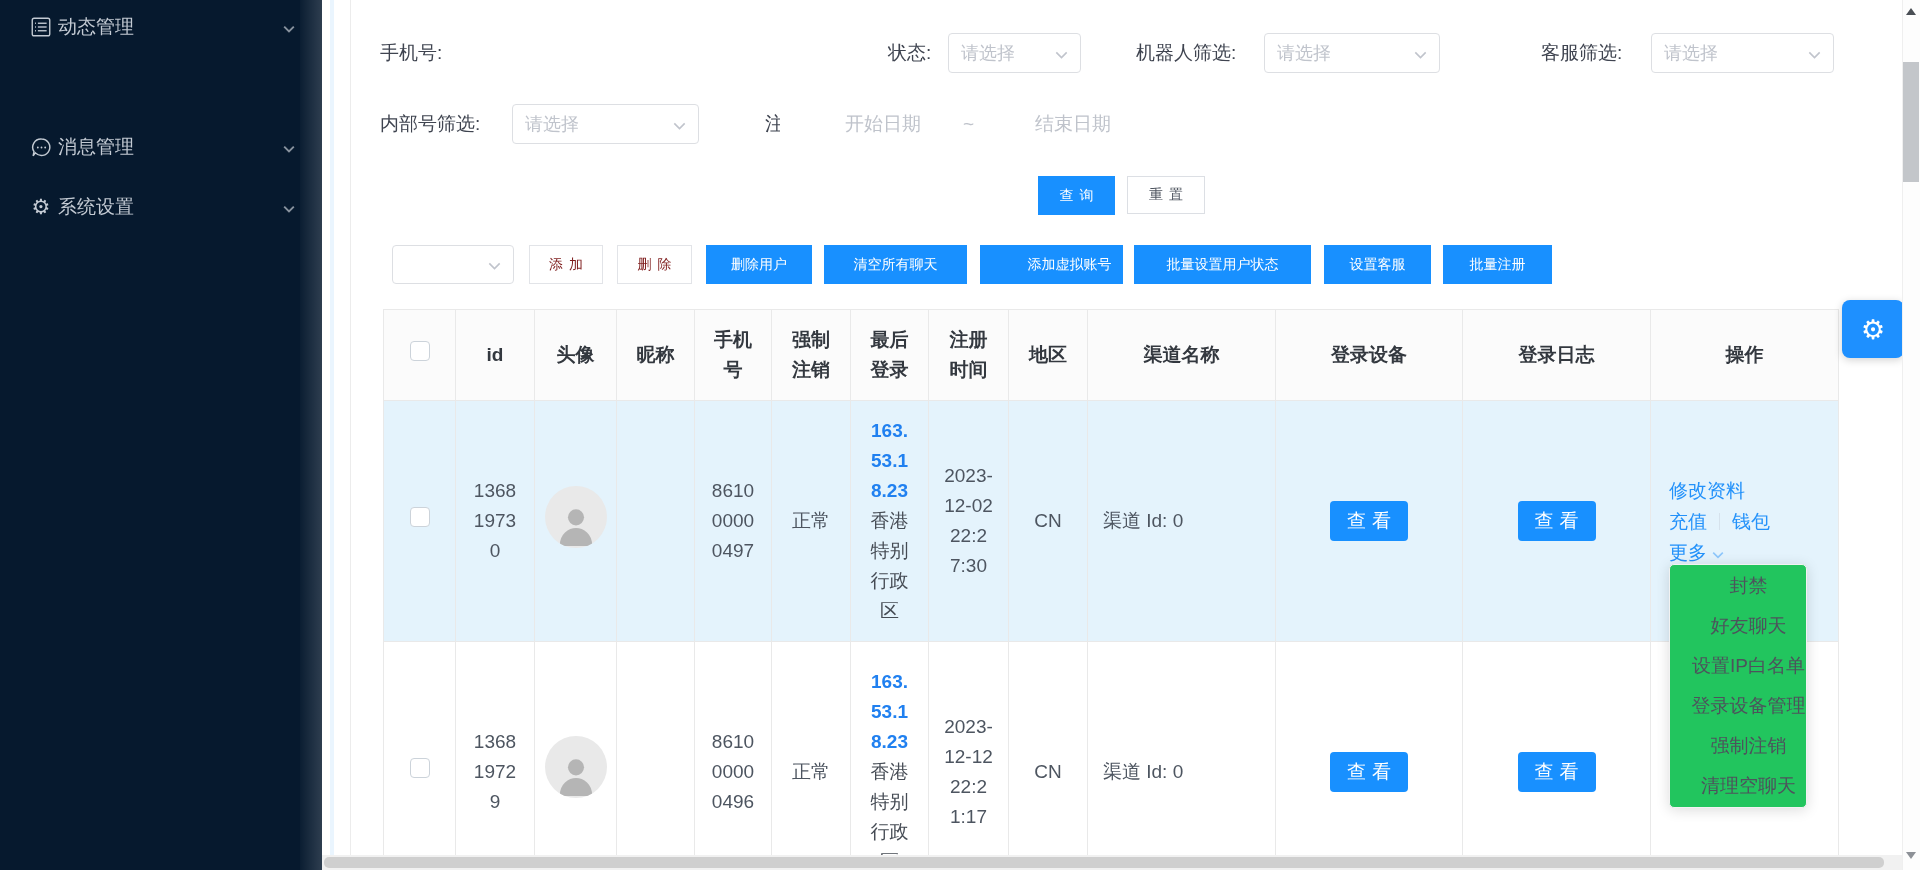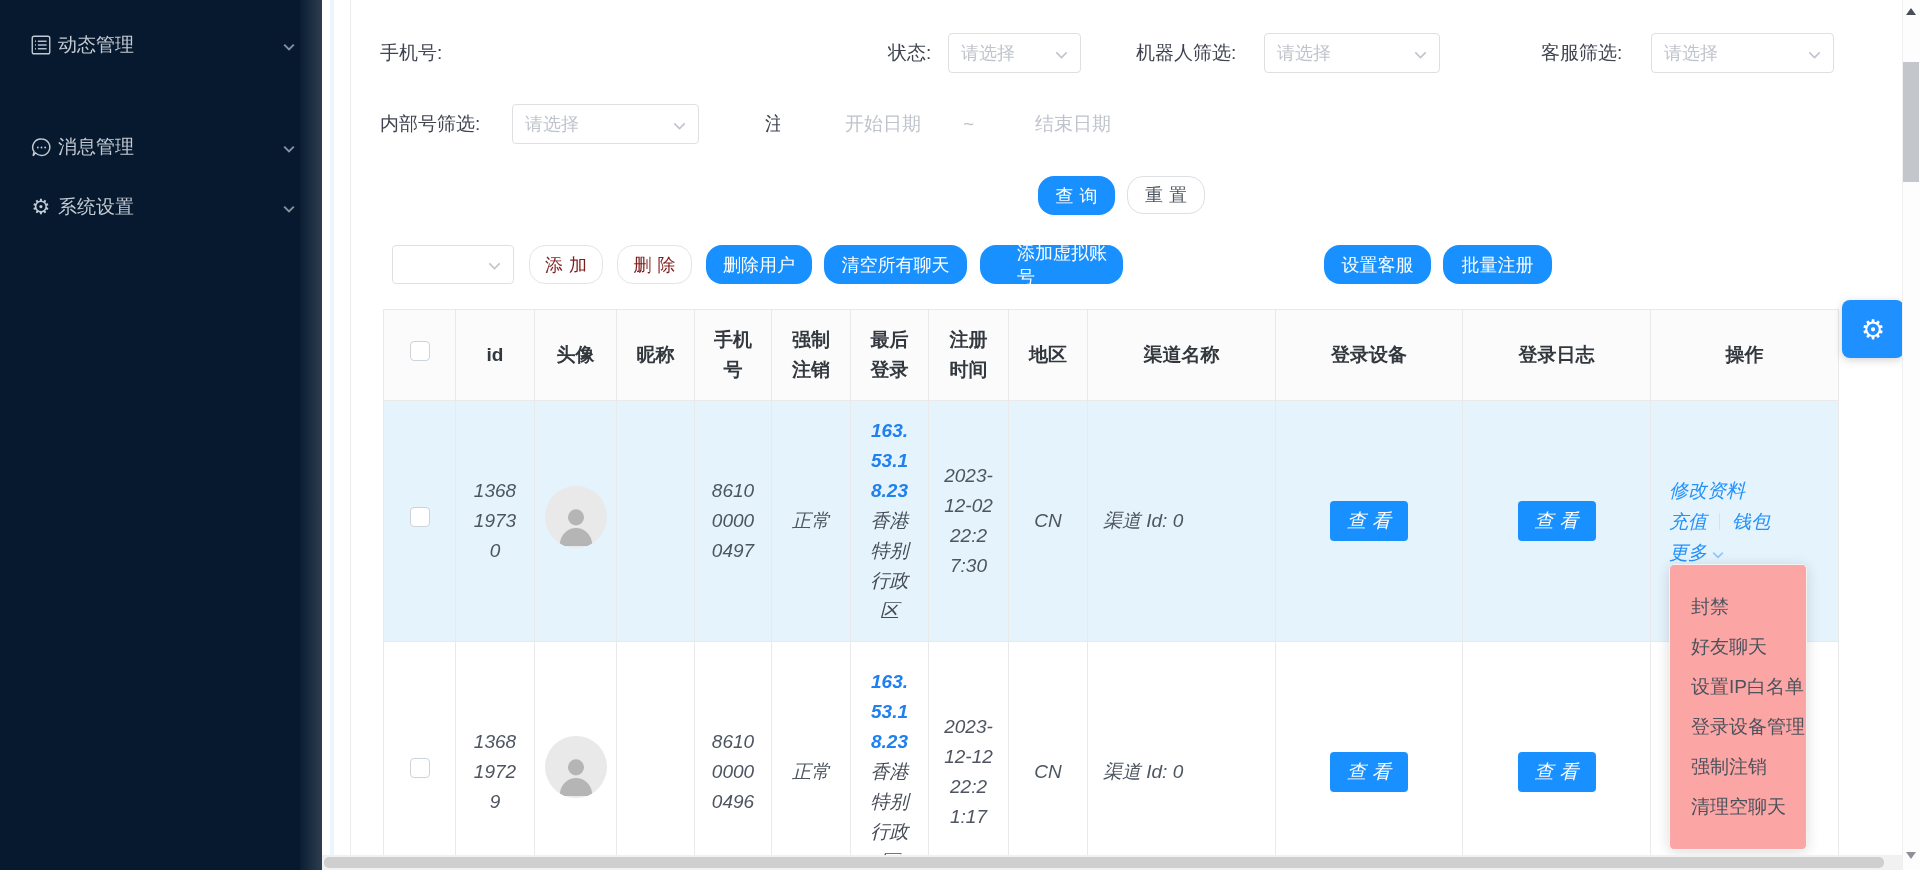--- a/index.html
+++ b/index.html
@@ -24,52 +24,52 @@
 
   
   .flabel { position:absolute; height:40px; line-height:40px; font-size:19px; color:#3f4450; white-space:nowrap; }
   .fselect { position:absolute; height:40px; border:1px solid #dddfe3; border-radius:4px; background:#fff;
       display:flex; align-items:center; padding:0 12px; color:#c0c4cc; font-size:18px; cursor:pointer; }
   .fselect .ph { flex:1; overflow:hidden; white-space:nowrap; }
   .fselect .sel-chevron { color:#c0c4cc; margin-left:6px; flex:none; }
   .dateph { position:absolute; height:40px; line-height:40px; font-size:19px; color:#bfc3cb; white-space:nowrap; }
   .clipped { overflow:hidden; width:15px; color:#3f4450; }
 
-  .btn { display:flex; align-items:center; justify-content:center; border-radius:16px; font-size:18px; cursor:pointer; border:1px solid transparent; }
+  .btn { display:flex; align-items:center; justify-content:center; border-radius:0; font-size:14px; cursor:pointer; border:1px solid transparent; }
   .btn-primary { background:#1890ff; color:#fff; }
   .btn-plain { background:#fff; color:#4d535e; border:1px solid #dcdfe4; }
   .btn-disabled { background:#fff; color:#7f1d1d; border:1px solid #e2e4e8; cursor:default; }
   .ls6 { letter-spacing:6px; text-indent:6px; }
 
   
   .tablewrap { position:absolute; left:383px; top:309px; width:1455px; }
   table { border-collapse:collapse; table-layout:fixed; width:1455px; }
   th, td { border:1px solid #e9e9e9; font-weight:normal; vertical-align:middle; text-align:center;
       padding:8px 15px; font-size:19px; word-break:break-all; line-height:30px; }
   thead th { background:#fbfbfb; color:#33383f; font-weight:600; height:91px; }
   tbody tr.hl td { background:#e4f3fc; }
-  tbody td { color:#4d5560; background:#fff;font-style:italic; }
+  tbody td { color:#4d5560; background:#fff; }
   tr.r1 td { height:241px; }
   tr.r2 td { height:260px; }
   .cb { width:20px; height:20px; border:1px solid #ccd3da; border-radius:4px; background:#fff; display:inline-block; cursor:pointer; }
   .avatar { width:62px; height:62px; border-radius:50%; background:#e9e9e9; display:inline-flex; align-items:flex-end; justify-content:center; overflow:hidden; }
   .ip { color:#2080f0; font-weight:600; cursor:pointer; }
   .geo { color:#454b54; }
   .td-left { text-align:left; }
   .btn-view { width:78px; height:40px; margin:0 auto; background:#1890ff; color:#fff; border-radius:4px;
       display:flex; align-items:center; justify-content:center; font-size:19px; letter-spacing:6px; text-indent:6px; cursor:pointer; }
   .op-cell { text-align:left; padding-left:18px; }
   .op-line { line-height:31px; white-space:nowrap; }
   .op-link { color:#2492fa; cursor:pointer; }
   .op-div { display:inline-block; width:1px; height:17px; background:#d6e2ec; margin:0 12px; vertical-align:-2px; }
   .more-chev { color:#8ec7fb; margin-left:5px; }
 
   
-  .dropdown { position:absolute; left:1669px; top:564px; width:138px; background:#fca5a5; border-radius:5px;
-      box-shadow:0 2px 14px rgba(0,0,0,0.14); border:1px solid #f2f2f2; padding:22px 0; z-index:30; }
+  .dropdown { position:absolute; left:1669px; top:564px; width:138px; background:#22c55e; border-radius:5px;
+      box-shadow:0 2px 14px rgba(0,0,0,0.14); border:1px solid #f2f2f2; padding:1px 0; z-index:30;text-align:center; }
   .dd-item { height:40px; line-height:40px; padding-left:21px; font-size:19px; color:#4d535c; white-space:nowrap; cursor:pointer; }
 
   
   .float-gear { position:absolute; left:1842px; top:300px; width:62px; height:58px; background:#1e90ff;
       border-radius:8px; display:flex; align-items:center; justify-content:center; color:#fff;
       box-shadow:0 2px 8px rgba(0,0,0,0.18); cursor:pointer; z-index:25; }
   .float-gear .gear-glyph { font-size:27px; }
 
   
   .vtrack { position:absolute; left:1902px; top:0; width:18px; height:870px; background:#fdfdfd; border-left:1px solid #efefef; z-index:40; }
@@ -80,21 +80,21 @@
       border-right:5px solid transparent; border-top:7px solid #8d9197; z-index:42; cursor:pointer; }
   .htrack { position:absolute; left:322px; top:855px; width:1580px; height:15px; background:#f1f1f1; z-index:35; }
   .hthumb { position:absolute; left:2px; top:2px; width:1560px; height:11px; background:#cfcfcf; border-radius:5px; cursor:pointer; }
 </style>
 </head>
 <body>
 
 <div class="stage">
 
   <aside class="sidebar">
-    <div class="side-item" style="top:23px;padding-left:16px;">
+    <div class="side-item" style="top:5px;padding-left:16px;">
       <span class="s-icon">
         <svg width="20" height="20" viewBox="0 0 16 16" fill="none" stroke="currentColor" stroke-width="1.1">
           <rect x="1" y="1" width="14" height="14" rx="1.5"></rect>
           <line x1="5.5" y1="5" x2="12.5" y2="5"></line>
             <line x1="5.5" y1="8" x2="12.5" y2="8"></line>
             <line x1="5.5" y1="11" x2="12.5" y2="11"></line>
           <line x1="3.2" y1="5" x2="3.9" y2="5"></line>
             <line x1="3.2" y1="8" x2="3.9" y2="8"></line>
             <line x1="3.2" y1="11" x2="3.9" y2="11"></line>
         </svg>
@@ -195,20 +195,21 @@
       <svg width="13" height="8" viewBox="0 0 10 6" fill="none" stroke="currentColor" stroke-width="1.2">
           <polyline points="1,1 5,5 9,1"></polyline>
         </svg>
     </span>
   </div>
   <div class="btn btn-disabled ls6" style="position:absolute; left:529px; top:245px; width:74px; height:39px;">添加</div>
   <div class="btn btn-disabled ls6" style="position:absolute; left:617px; top:245px; width:75px; height:39px;">删除</div>
   <div class="btn btn-primary" style="position:absolute; left:706px; top:245px; width:106px; height:39px;">删除用户</div>
   <div class="btn btn-primary" style="position:absolute; left:824px; top:245px; width:143px; height:39px;">清空所有聊天</div>
   <div class="btn btn-primary" style="position:absolute; left:980px; top:245px; width:143px; height:39px;padding-left:36px;">添加虚拟账号</div>
+  <div class="btn btn-primary" style="position:absolute; left:1134px; top:245px; width:177px; height:39px;">批量设置用户状态</div>
   <div class="btn btn-primary" style="position:absolute; left:1324px; top:245px; width:107px; height:39px;">设置客服</div>
   <div class="btn btn-primary" style="position:absolute; left:1443px; top:245px; width:109px; height:39px;">批量注册</div>
 
   <div class="tablewrap">
     <table>
       <colgroup>
         <col style="width:72px">
           <col style="width:79px">
           <col style="width:82px">
           <col style="width:78px">

